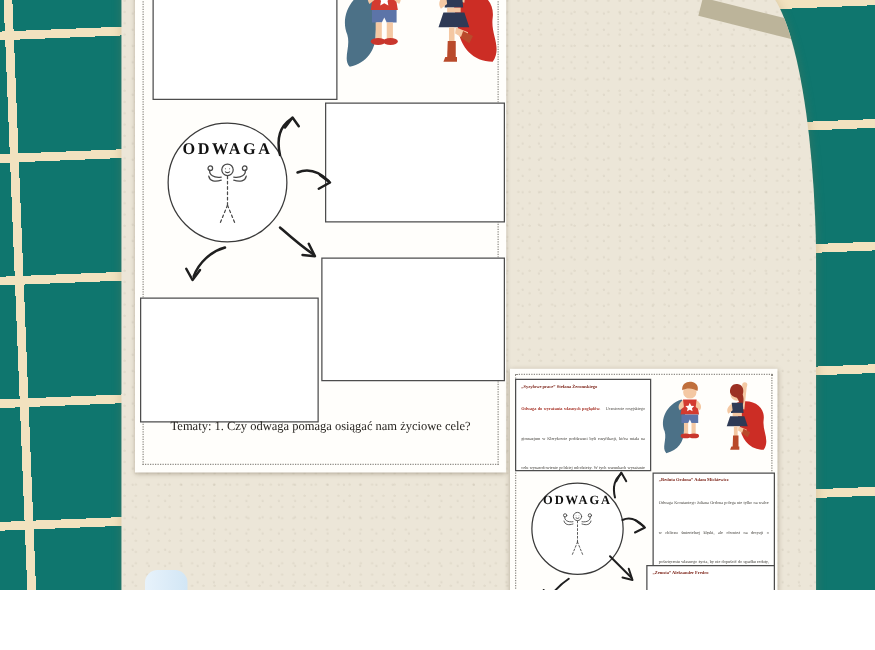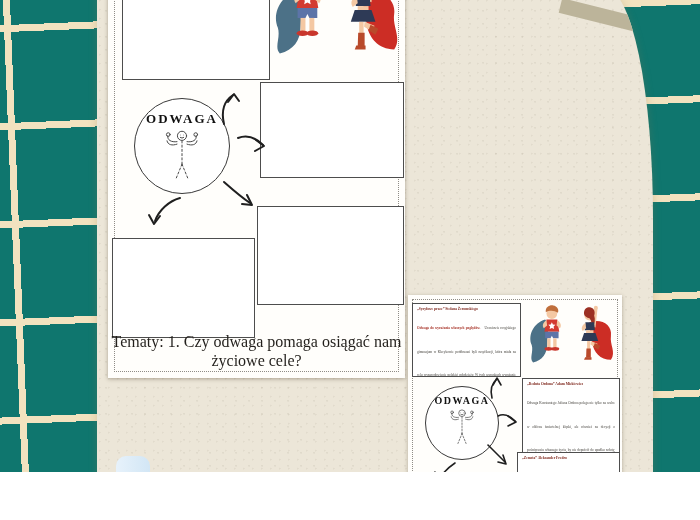--- a/index.html
+++ b/index.html
@@ -31,21 +31,21 @@
     display:flex;flex-direction:column;align-items:center;box-sizing:border-box;}
   .circle-label{font-weight:bold;letter-spacing:2px;color:#111;}
   .arrows{position:absolute;inset:0;pointer-events:none;}
   .arrows path{fill:none;stroke:#1f1f1f;stroke-linecap:round;stroke-linejoin:round;}
 
   
   #page1{left:108px;top:-26px;width:297px;height:404px;}
   #page1 .circle{left:26px;top:124px;width:96px;height:96px;}
   #page1 .circle-label{font-size:13px;margin-top:12px;}
   .topics{position:absolute;left:0;right:0;top:358px;text-align:center;color:#221f1b;
-    font-size:16px;line-height:19px;}
+    font-size:10px;line-height:19px;}
 
   
   #page2{left:408px;top:295px;width:214px;height:232px;box-shadow:0 1px 4px rgba(90,78,55,.4);}
   #page2 .page-dots{inset:4px;border-width:1.4px;}
   #page2 .wbox{border-width:1.3px;}
   #page2 .circle{left:17px;top:91px;width:74px;height:74px;border-width:1.3px;}
   #page2 .circle-label{font-size:10px;margin-top:8px;letter-spacing:1.5px;}
   .mini{padding:3px 4px;overflow:hidden;}
   .mini-title{font-size:3.6px;font-weight:bold;color:#7E261B;line-height:1.5;}
   .mini-lead{font-size:3.4px;font-weight:bold;color:#A8352A;}

